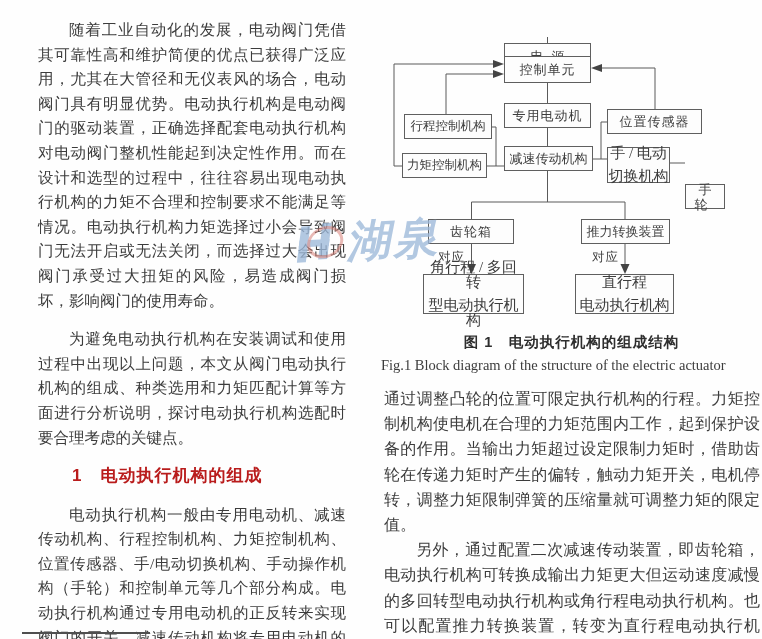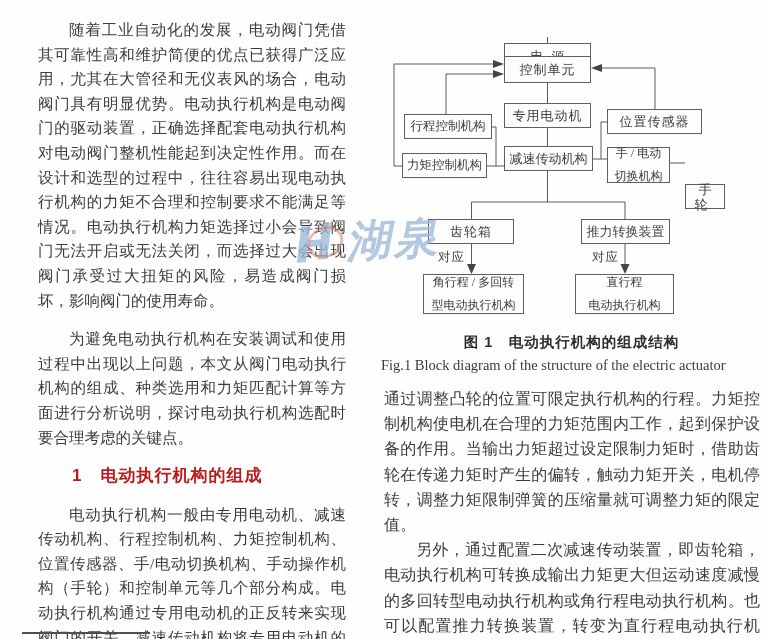--- a/index.html
+++ b/index.html
@@ -29,21 +29,21 @@
   
   .figure{position:absolute;left:381px;top:0;width:381px;height:386px;}
   .figure svg{position:absolute;left:0;top:0;}
   .node{
     position:absolute;box-sizing:border-box;
     border:1px solid #5f5f5f;background:#fdfdfd;
     display:flex;flex-direction:column;align-items:center;justify-content:center;
     font-size:13px;line-height:15px;color:#3d3d3d;letter-spacing:1px;
     text-align:center;
   }
-  .node.small{font-size:12px;letter-spacing:0;gap:8px;}
+  .node.small{font-size:15px;letter-spacing:0;gap:8px;}
   .node.wide-gap{letter-spacing:8px;text-indent:8px;margin-top:32px;}
   .n-power{left:123px;top:11px;width:87px;height:26px;}
   .n-control{left:123px;top:56px;width:87px;height:27px;}
   .n-motor{left:123px;top:103px;width:87px;height:25px;}
   .n-reducer{left:123px;top:146px;width:89px;height:25px;letter-spacing:0;}
   .n-stroke{left:23px;top:114px;width:88px;height:25px;letter-spacing:0;font-size:12.5px;}
   .n-torque{left:21px;top:153px;width:85px;height:25px;letter-spacing:0;font-size:12.5px;}
   .n-sensor{left:226px;top:109px;width:95px;height:25px;align-items:center;}
   .n-switch{left:226px;top:147px;width:63px;height:36px;}
   .n-handwheel{left:304px;top:152px;width:40px;height:25px;}

